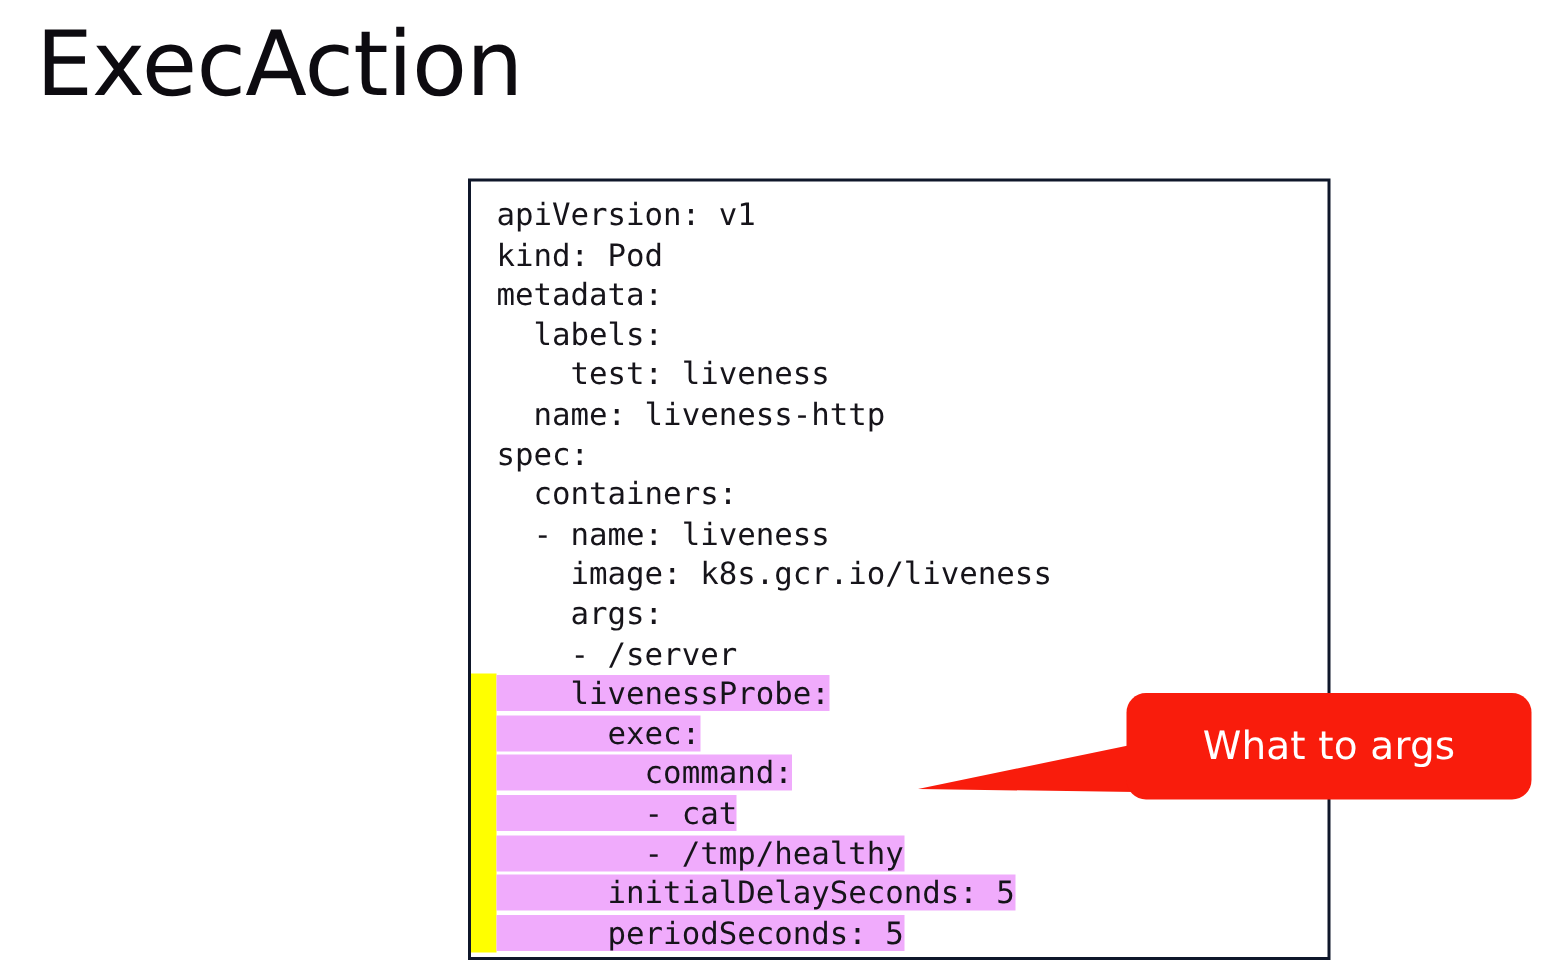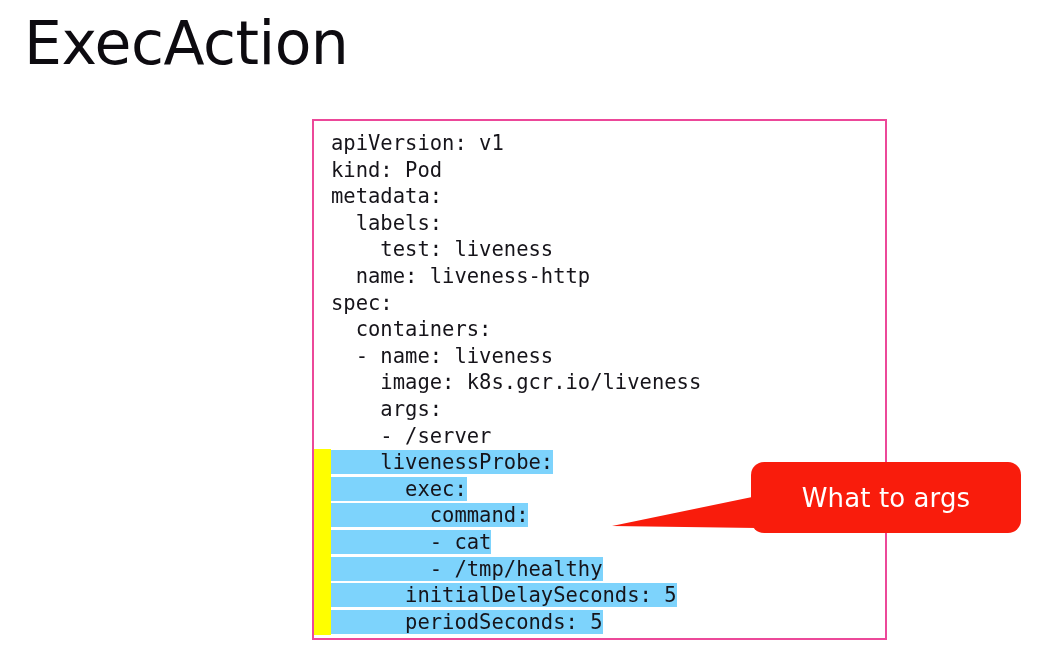--- a/index.html
+++ b/index.html
@@ -30,21 +30,21 @@
   }
 
   
   #code-box {
     position: absolute;
     left: 312px;
     top: 119px;
     width: 575px;
     height: 521px;
     box-sizing: border-box;
-    border: 2px solid #ec4899;
+    border: 2px solid #0f172a;
     background: #ffffff;
     overflow: hidden;
   }
   #code-listing {
     position: absolute;
     left: 17px;
     top: 9px;
     right: 0;
     font-family: "DejaVu Sans Mono", monospace;
     font-size: 20.5px;
@@ -54,21 +54,21 @@
   }
   .code-line {
     height: 26.6px;
     white-space: pre;
   }
   
   .code-line > .run {
     white-space: pre;
   }
   .code-line.hl > .run {
-    background: #7dd3fc;
+    background: #f0abfc;
     
     box-shadow: 0 0 0 0 #ffff00;
   }
   
   #hl-backing {
     position: absolute;
     left: 0px;
     width: 17px;
     background: #ffff00;
   }

